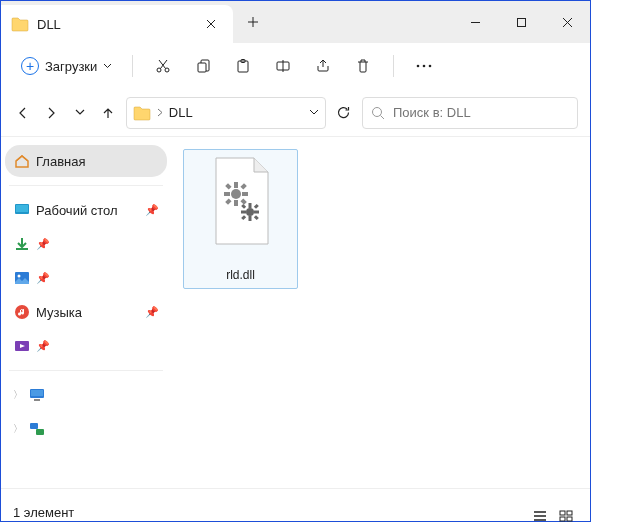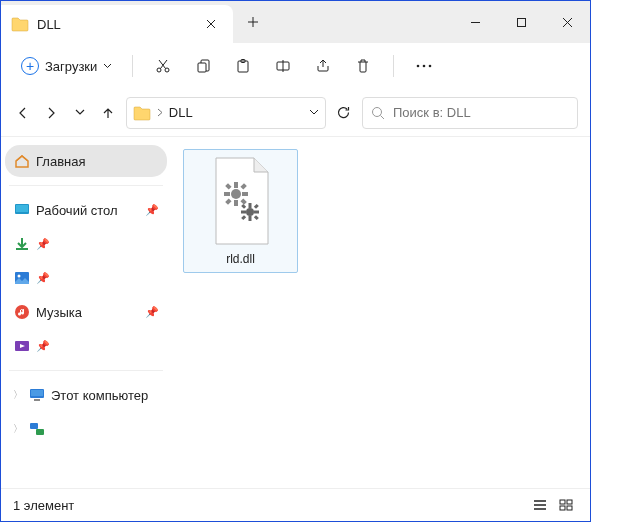--- a/index.html
+++ b/index.html
@@ -28,22 +28,22 @@
 .body{flex:1;display:flex;background:#fff}
 .sidebar{width:170px;padding:8px 4px;display:flex;flex-direction:column;gap:2px}
 .sitem{height:32px;display:flex;align-items:center;padding:0 8px;gap:5px;border-radius:15px}
 .sitem.active{background:#e6e6e6}
 .sitem .lbl{flex:1}
 .sitem .pin{color:#aaa;font-size:11px}
 .sitem .exp{color:#888;font-size:10px;width:10px}
 .sdiv{height:1px;background:#eee;margin:6px 4px}
 .content{flex:1;padding:12px;display:flex;align-items:flex-start}
 .fileitem{width:115px;border:1px solid #9ecaec;background:#f3f9fd;border-radius:2px;display:flex;flex-direction:column;align-items:center;padding:6px 4px}
-.fileitem .lbl{margin-top:6px;font-size:12px}
-.status{height:28px;background:#fff;border-top:1px solid #eee;display:flex;align-items:center;padding:16px 12px;color:#1a5fb4;font-size:12px}
+.fileitem .lbl{margin-top:22px;font-size:12px}
+.status{height:28px;background:#fff;border-top:1px solid #eee;display:flex;padding:16px 12px;color:#1a5fb4;font-size:12px}
 .status .sp{flex:1}
 .vbtn{width:24px;height:22px;display:flex;align-items:center;justify-content:center;color:#555;margin-left:2px}
 svg{display:block}
 .ficon{width:18px;height:16px}
 </style>
 </head>
 <body>
 
 <div class="window">
   <div class="titlebar">
@@ -233,21 +233,20 @@
         <span class="pin">📌</span>
       </div>
       <div class="sdiv"></div>
       <div class="sitem">
         <span class="exp">〉</span>
         <svg width="18" height="16" viewBox="0 0 18 16">
             <rect x="2" y="2" width="14" height="9" rx="1" fill="#2c7cd6"></rect>
             <rect x="3" y="3" width="12" height="6" fill="#4a9ae4"></rect>
             <rect x="6" y="12" width="6" height="2" fill="#888"></rect>
           </svg>
-        <span class="lbl">Этот компьютер</span>
       </div>
       <div class="sitem">
         <span class="exp">〉</span>
         <svg width="18" height="16" viewBox="0 0 18 16">
             <rect x="2" y="2" width="8" height="6" rx="1" fill="#2c7cd6"></rect>
             <rect x="8" y="8" width="8" height="6" rx="1" fill="#2e9b4f"></rect>
           </svg>
       </div>
     </div>
 

